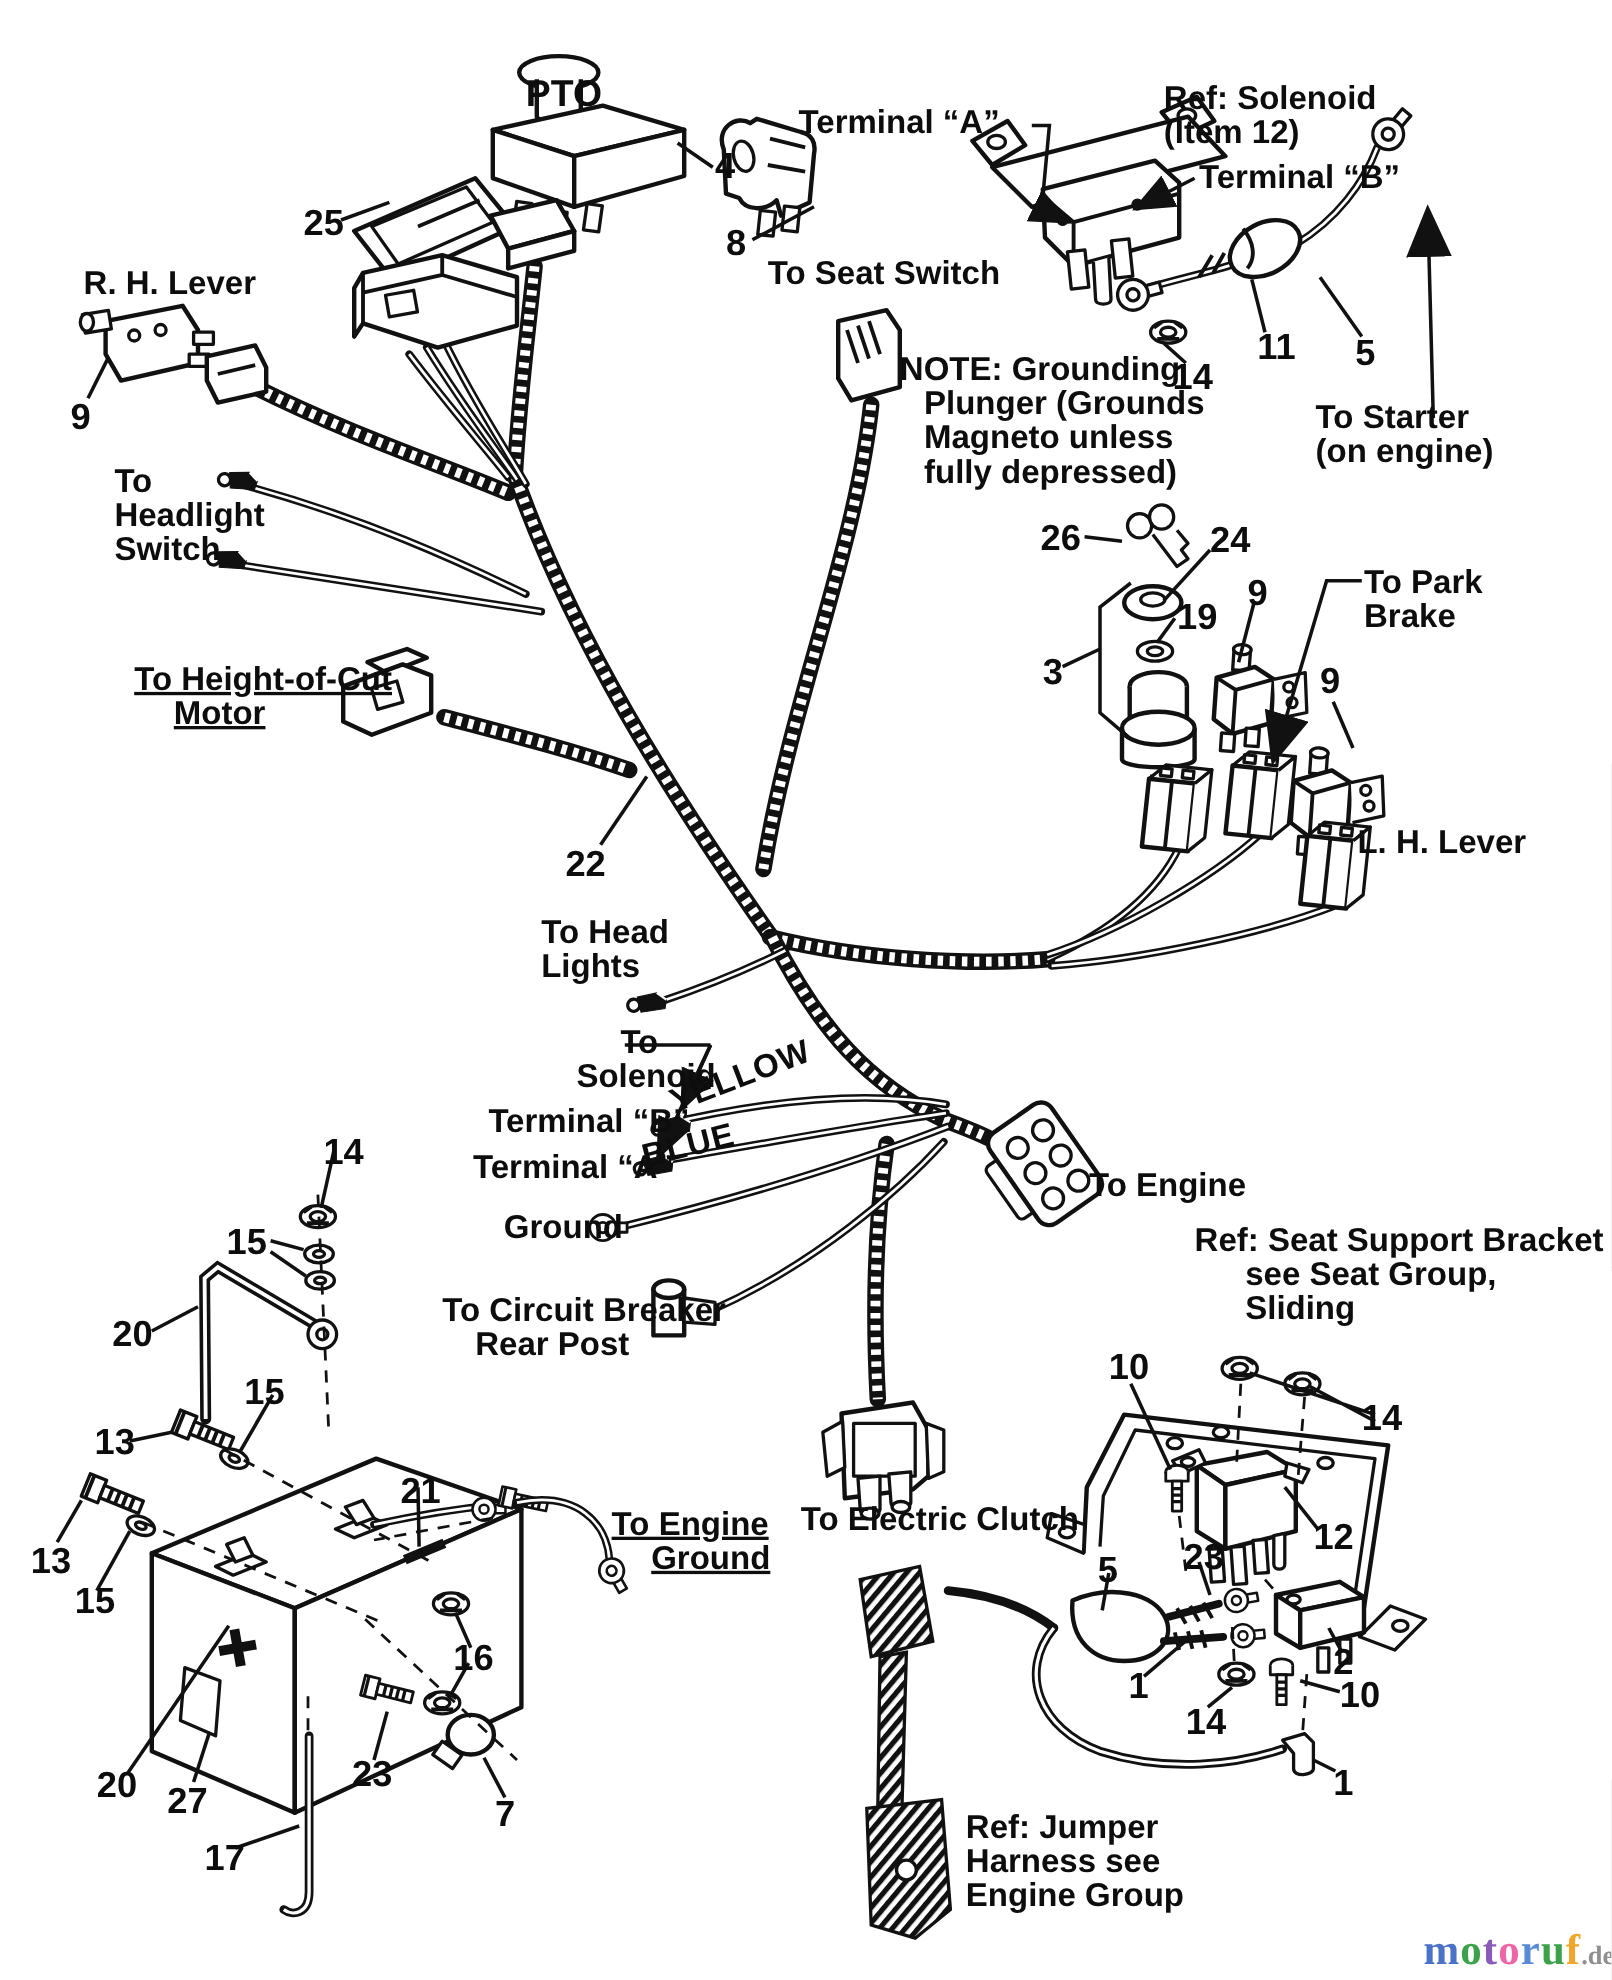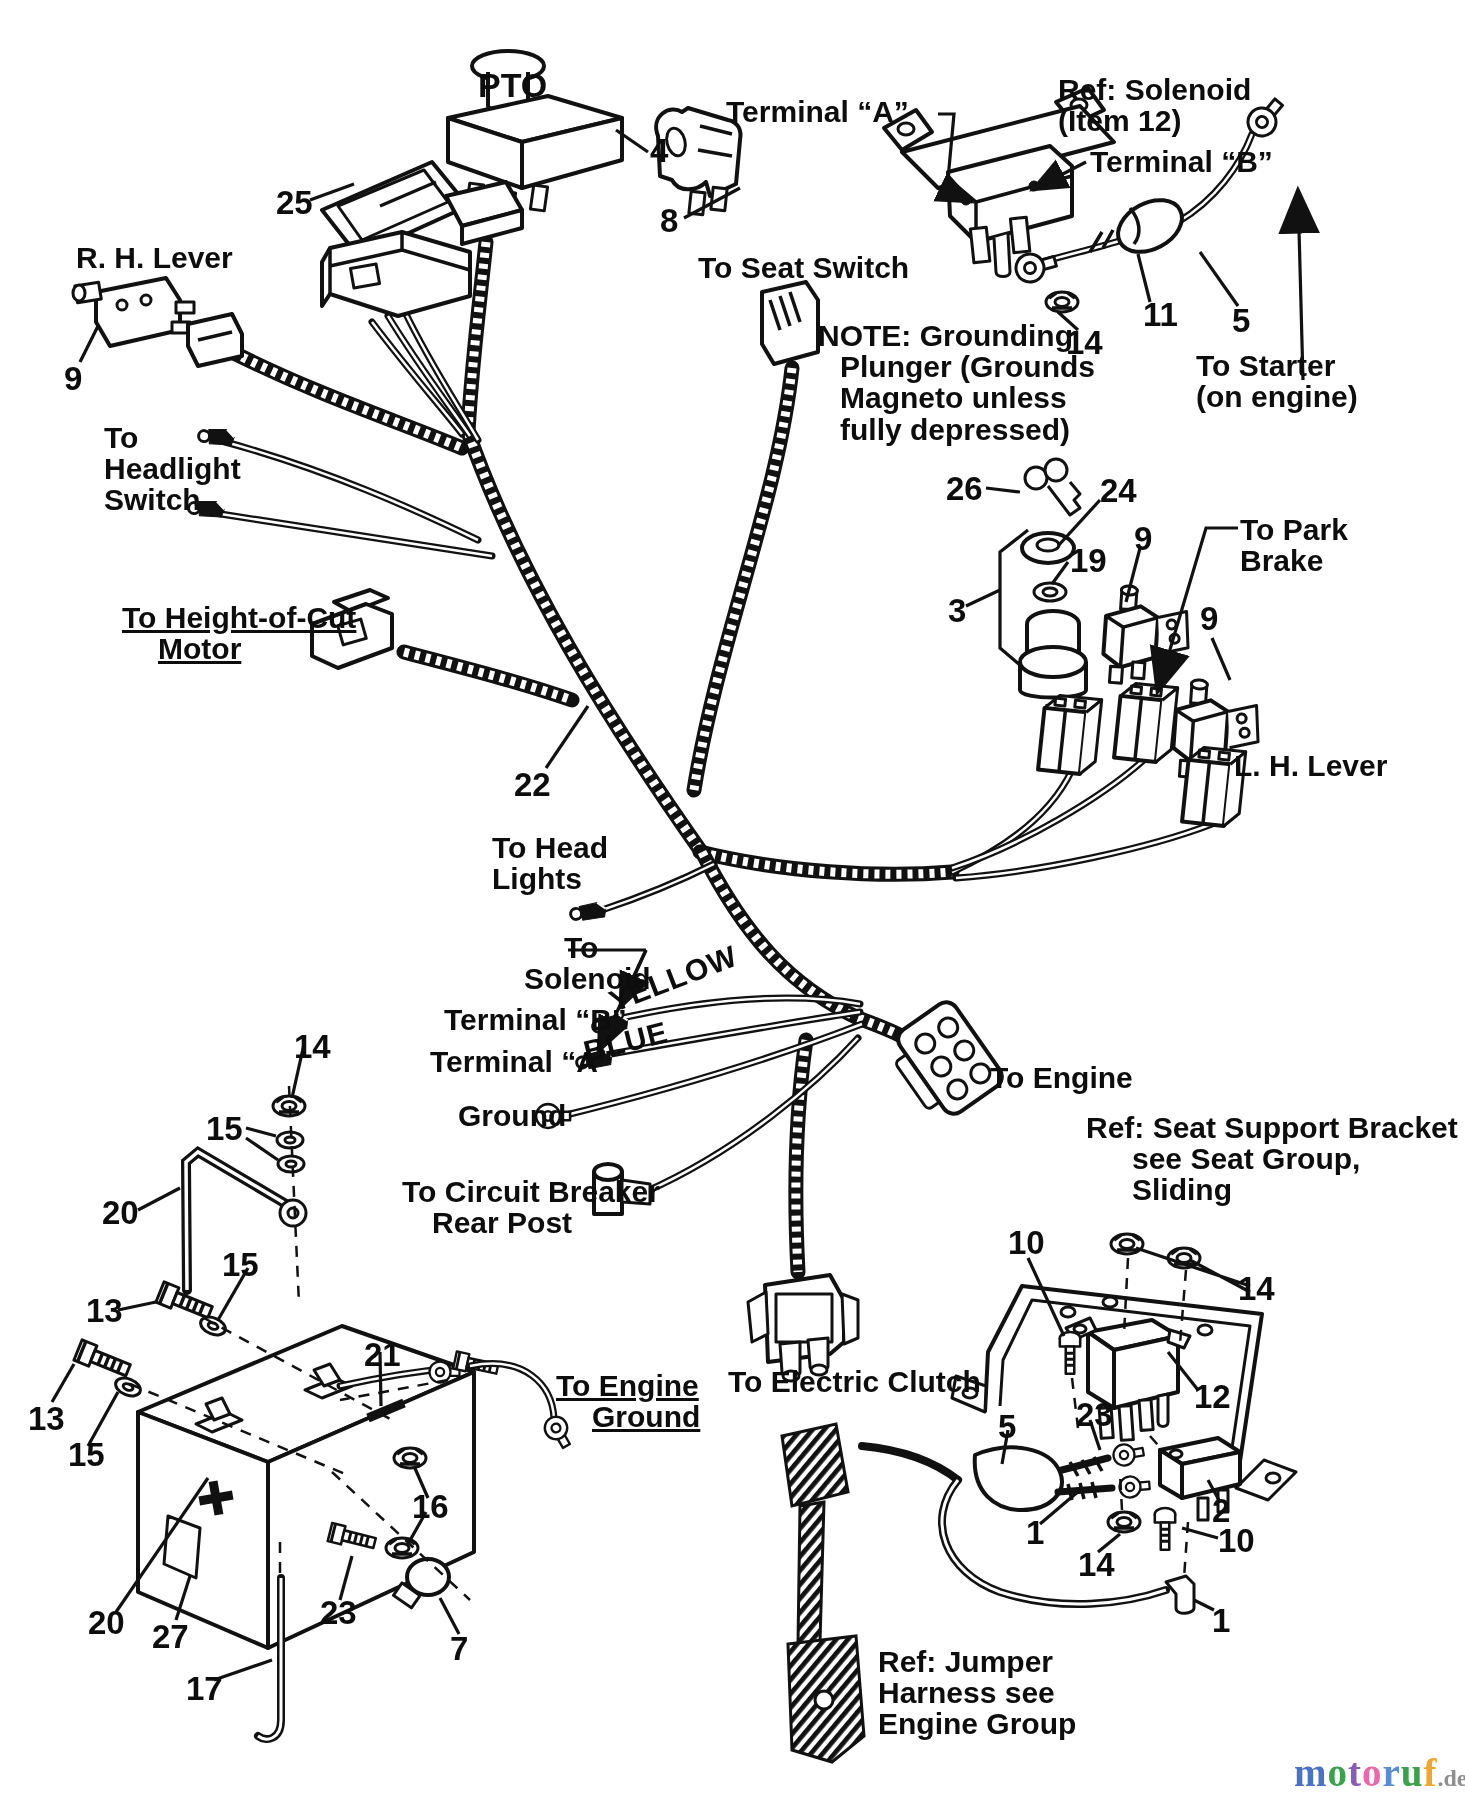--- a/index.html
+++ b/index.html
@@ -510,29 +510,29 @@
     <path d="M1098,1552 L1120,1534" class="leader"></path>
     <path d="M1218,1538 L1182,1528" class="leader"></path>
     <path d="M1214,1610 L1194,1600" class="leader"></path>
   </g>
 </svg>
 
 <div class="lbl" style="left:478px;top:68px;font-size:34px">PTO</div>
 <div class="lbl num" style="left:650px;top:134px">4</div>
 <div class="lbl num" style="left:276px;top:186px">25</div>
 <div class="lbl num" style="left:660px;top:204px">8</div>
-<div class="lbl" style="left:698px;top:252px">To Seat Switch</div>
+<div class="lbl" style="left:698px;top:233px">To Seat Switch</div>
 <div class="lbl" style="left:726px;top:96px">Terminal “A”</div>
 <div class="lbl" style="left:1058px;top:74px">Ref: Solenoid
 (Item 12)</div>
 <div class="lbl" style="left:1090px;top:146px">Terminal “B”</div>
 <div class="lbl num" style="left:1143px;top:298px">11</div>
 <div class="lbl num" style="left:1232px;top:304px">5</div>
 <div class="lbl num" style="left:1066px;top:326px">14</div>
-<div class="lbl" style="left:1196px;top:350px">To Starter
+<div class="lbl" style="left:1196px;top:364px">To Starter
 (on engine)</div>
 <div class="lbl hang22" style="left:818px;top:320px">NOTE: Grounding
 Plunger (Grounds
 Magneto unless
 fully depressed)</div>
 <div class="lbl num" style="left:946px;top:472px">26</div>
 <div class="lbl num" style="left:1100px;top:474px">24</div>
 <div class="lbl num" style="left:1070px;top:544px">19</div>
 <div class="lbl num" style="left:1134px;top:522px">9</div>
 <div class="lbl" style="left:1240px;top:514px">To Park

